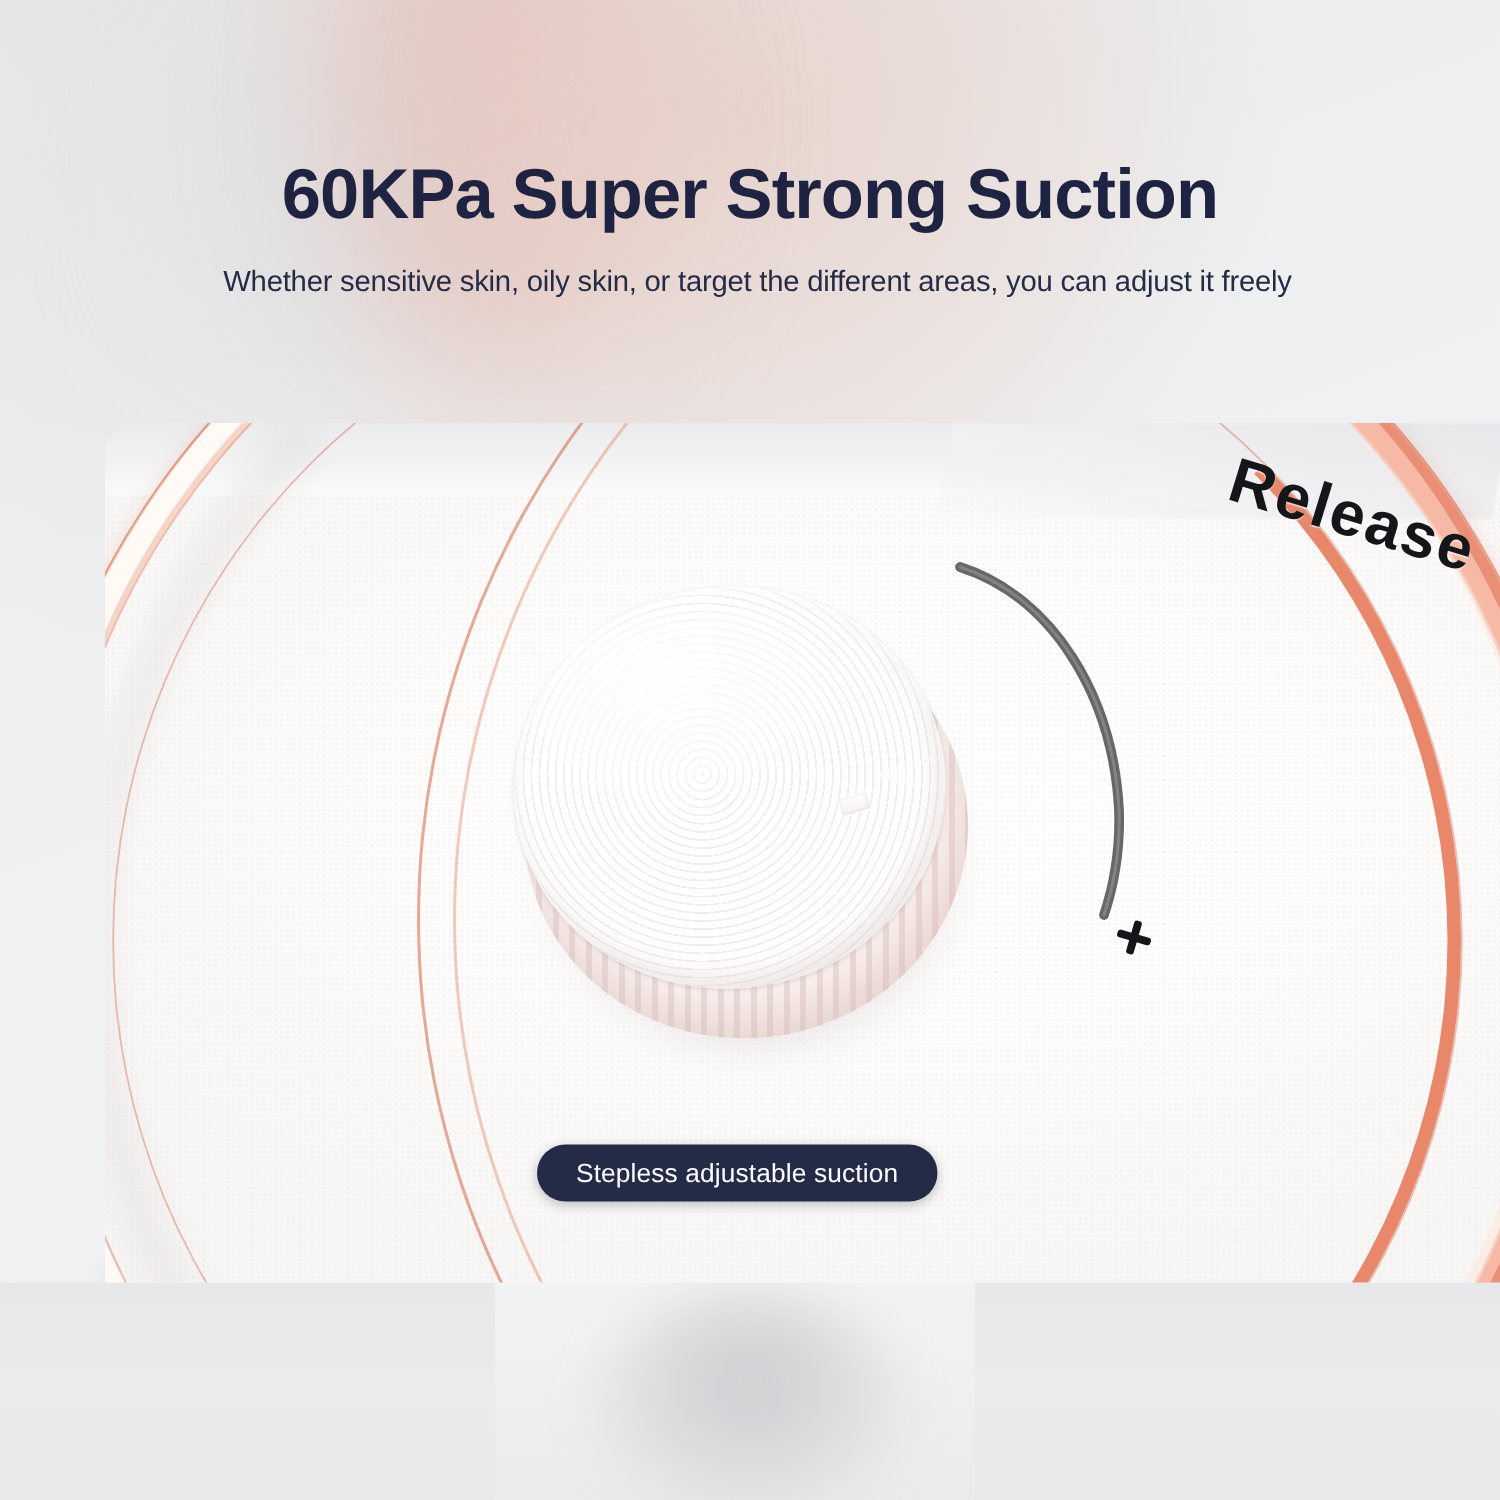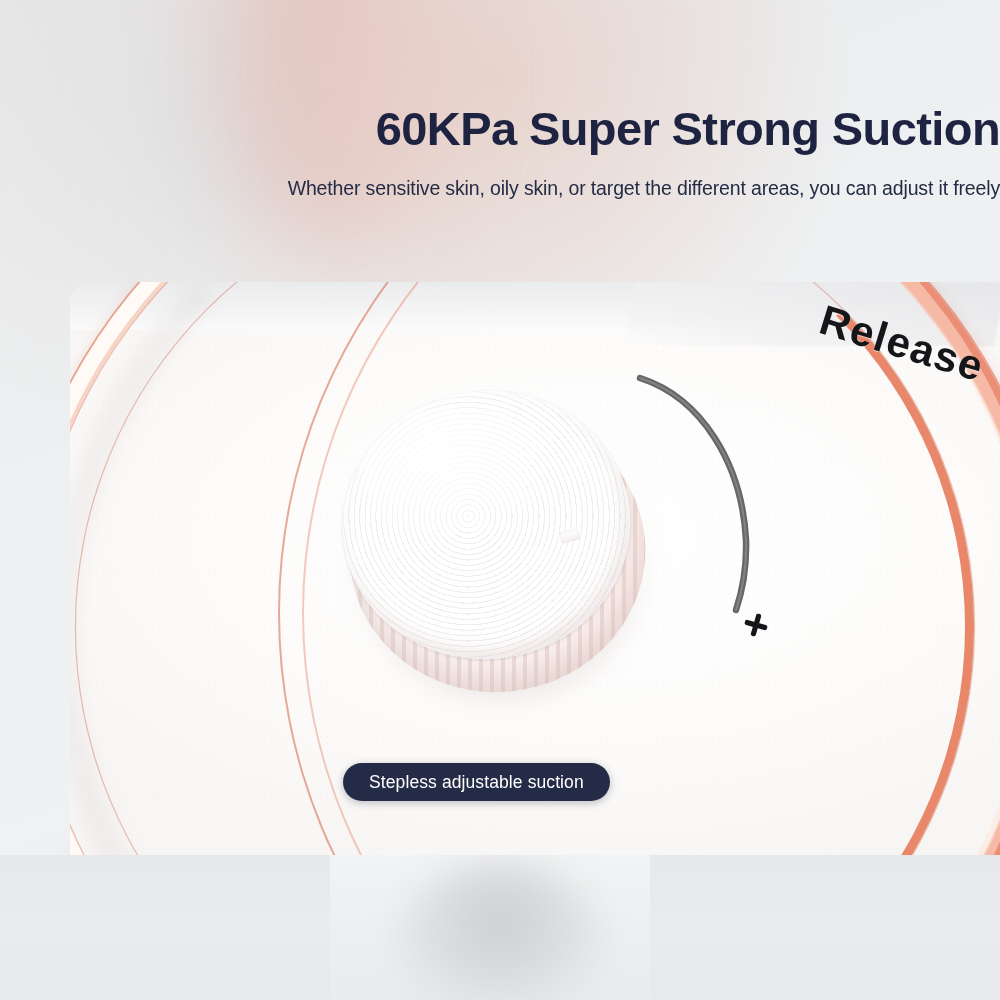--- a/index.html
+++ b/index.html
@@ -44,21 +44,21 @@
   .blob-c {
     left: 120px; top: 20px; width: 180px; height: 220px;
     background: rgba(222,226,230,0.6);
   }
 
   
   .headings {
     position: absolute;
     left: 0; top: 104px;
     width: 1000px;
-    text-align: right;
+    text-align: center;
     z-index: 6;
   }
   .title {
     margin: 0;
     font-size: 47px;
     line-height: 1.06;
     font-weight: 700;
     color: #1d2340;
     letter-spacing: -0.6px;
     font-family: "Liberation Sans", sans-serif;
@@ -310,21 +310,21 @@
     transform: rotate(17deg);
     transform-origin: left top;
     white-space: nowrap;
     text-shadow: 0 1px 1px rgba(255,255,255,0.7);
     font-family: "Liberation Sans", sans-serif;
   }
 
   
   .callout-badge {
     position: absolute;
-    left: 343px;
+    left: 358px;
     top: 763px;
     height: 38px;
     padding: 0 26px;
     display: flex;
     align-items: center;
     border-radius: 19px;
     background: #232b47;
     color: #ffffff;
     font-size: 17.5px;
     letter-spacing: 0.1px;

